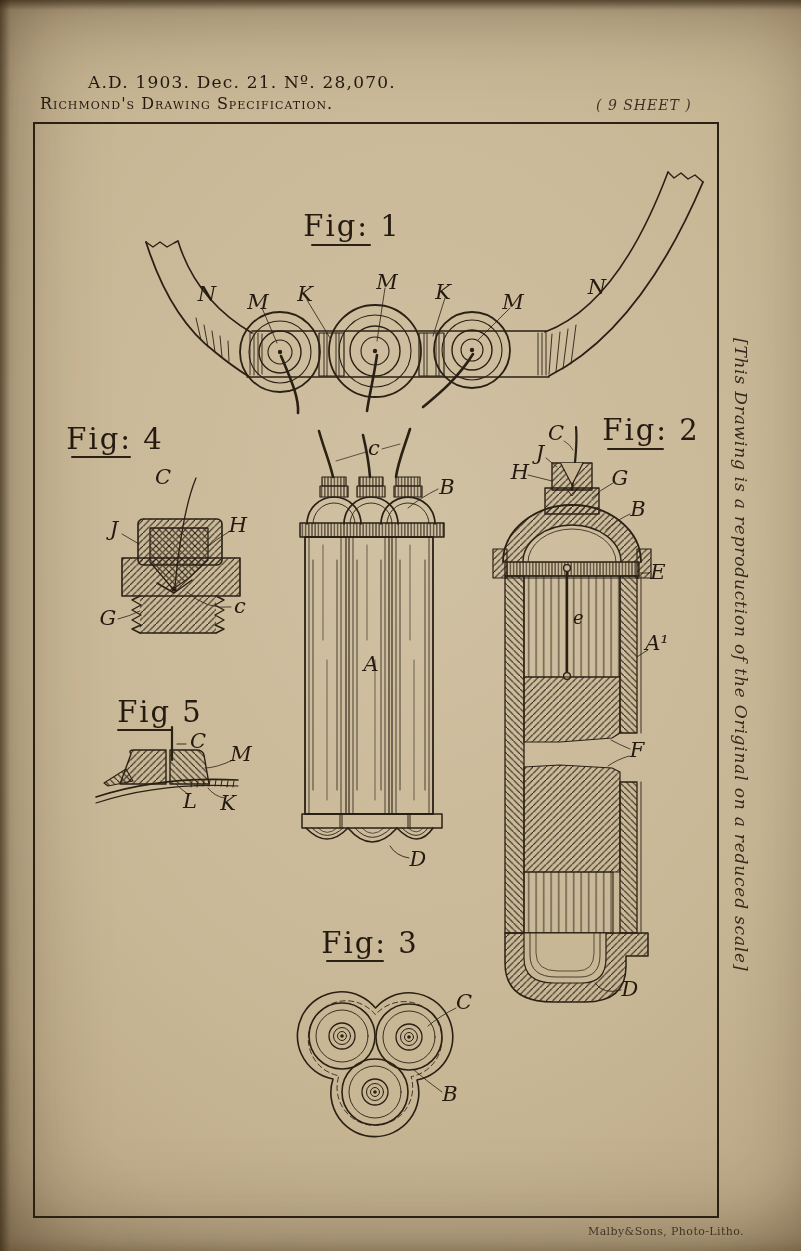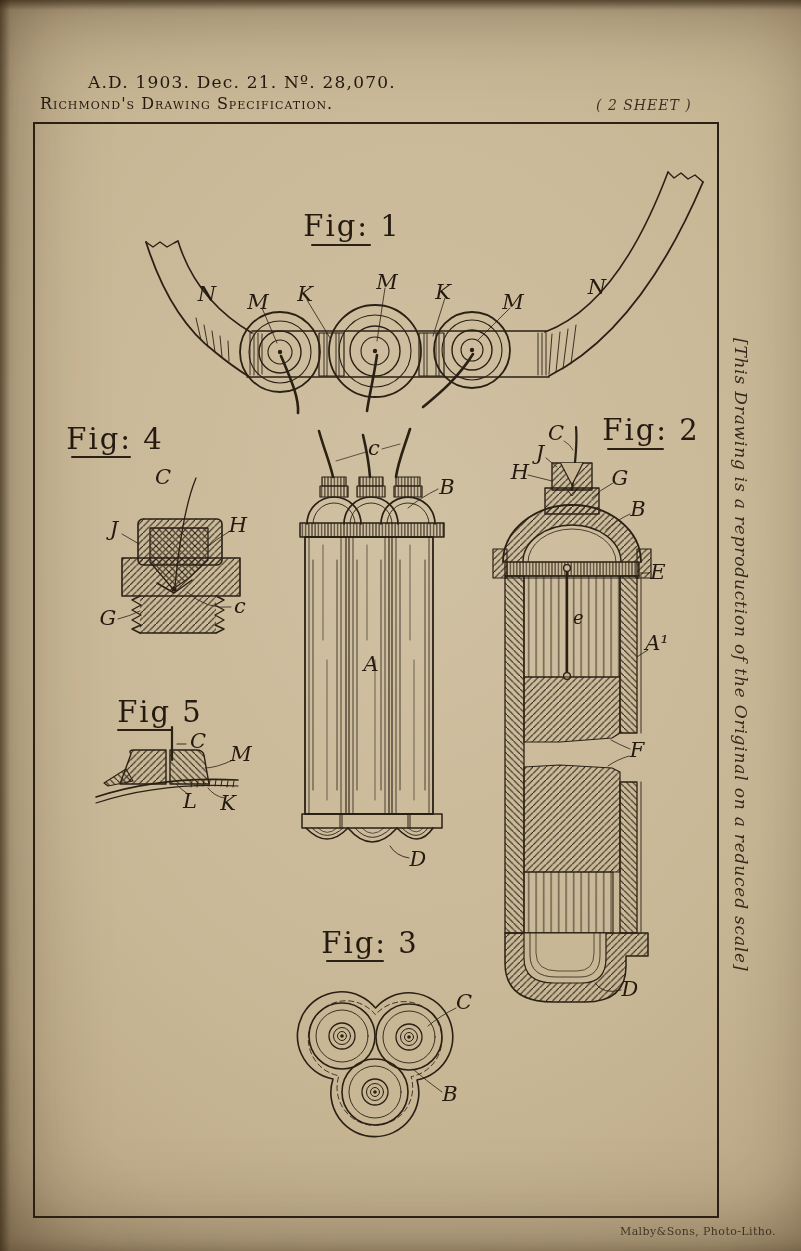--- a/index.html
+++ b/index.html
@@ -18,35 +18,35 @@
     background:linear-gradient(180deg, rgba(40,26,10,.55), rgba(40,26,10,0));}
   .edge-left{position:absolute;left:0;top:0;width:10px;height:100%;pointer-events:none;
     background:linear-gradient(90deg, rgba(40,26,10,.5), rgba(40,26,10,0));}
   .frame{position:absolute;left:33px;top:122px;width:682px;height:1092px;
     border:2px solid #2b2115;}
   .hdr1{position:absolute;left:88px;top:72px;font-size:17px;letter-spacing:1.2px;white-space:nowrap;}
   .hdr2{position:absolute;left:40px;top:94px;font-size:16px;font-variant:small-caps;letter-spacing:1px;white-space:nowrap;}
   .sheetnote{position:absolute;left:596px;top:97px;font-size:14px;font-style:italic;letter-spacing:1px;white-space:nowrap;opacity:.85;}
   .marginnote{position:absolute;left:731px;top:338px;height:692px;writing-mode:vertical-rl;
     font-style:italic;font-size:17px;letter-spacing:.8px;white-space:nowrap;opacity:.9;}
-  .credit{position:absolute;left:588px;top:1225px;font-size:11px;letter-spacing:.4px;opacity:.8;white-space:nowrap;margin-left:32px;}
+  .credit{position:absolute;left:588px;top:1225px;font-size:11px;letter-spacing:.4px;opacity:.8;white-space:nowrap;}
   svg.draw{position:absolute;left:0;top:0;}
   text{fill:#241a10;stroke:none;}
   .figlabel{font-family:"DejaVu Serif",serif;font-size:29px;letter-spacing:2px;}
   .plabel{font-family:"DejaVu Serif",serif;font-style:italic;font-size:21px;}
   .plabel-s{font-family:"DejaVu Serif",serif;font-style:italic;font-size:18px;}
 </style>
 </head>
 <body>
 
 <div class="sheet">
 
   <div class="hdr1">A.D. 1903. Dec. 21. Nº. 28,070.</div>
   <div class="hdr2">Richmond's Drawing Specification.</div>
-  <div class="sheetnote">( 2 SHEET )</div>
+  <div class="sheetnote">( 9 SHEET )</div>
   <div class="marginnote">[This Drawing is a reproduction of the Original on a reduced scale]</div>
   <div class="credit">Malby&amp;Sons, Photo-Litho.</div>
 
   <div class="frame"></div>
 
   <svg class="draw" width="801" height="1251" viewBox="0 0 801 1251">
     <defs>
       <pattern id="h1" width="6.5" height="6.5" patternUnits="userSpaceOnUse">
         <path d="M-1,7.5 L7.5,-1" stroke="#2a2014" stroke-width="1.05"></path>
       </pattern>

